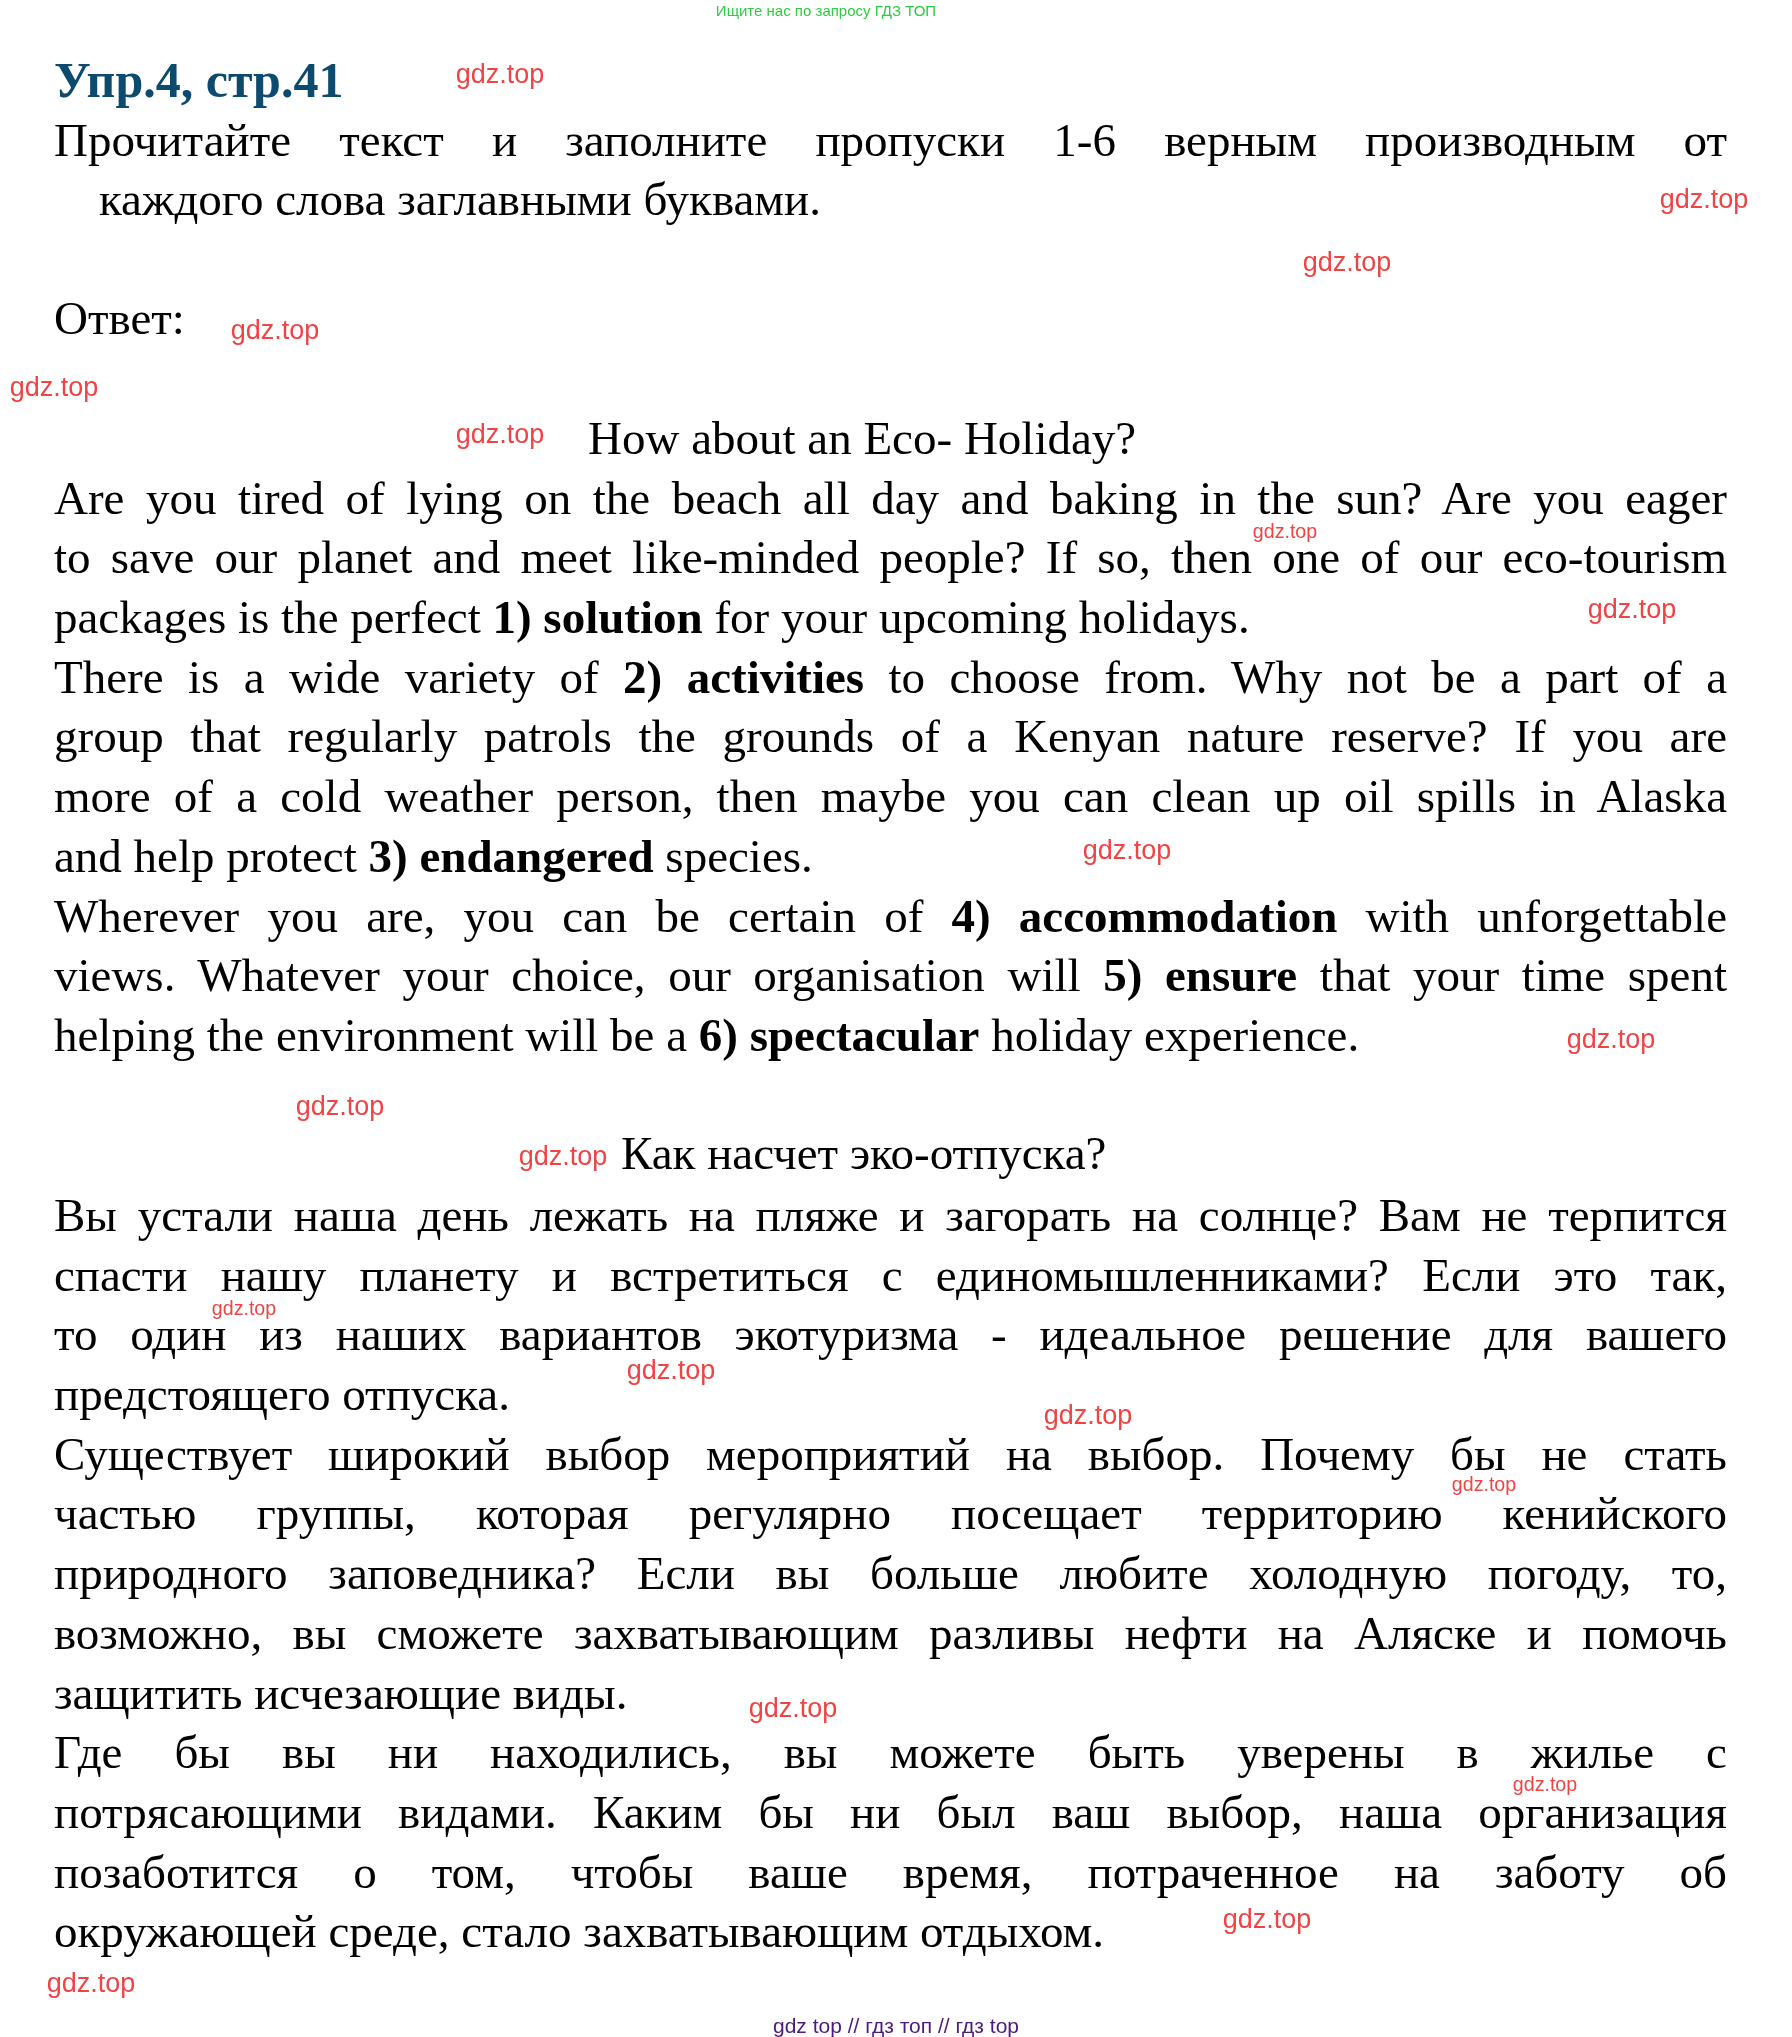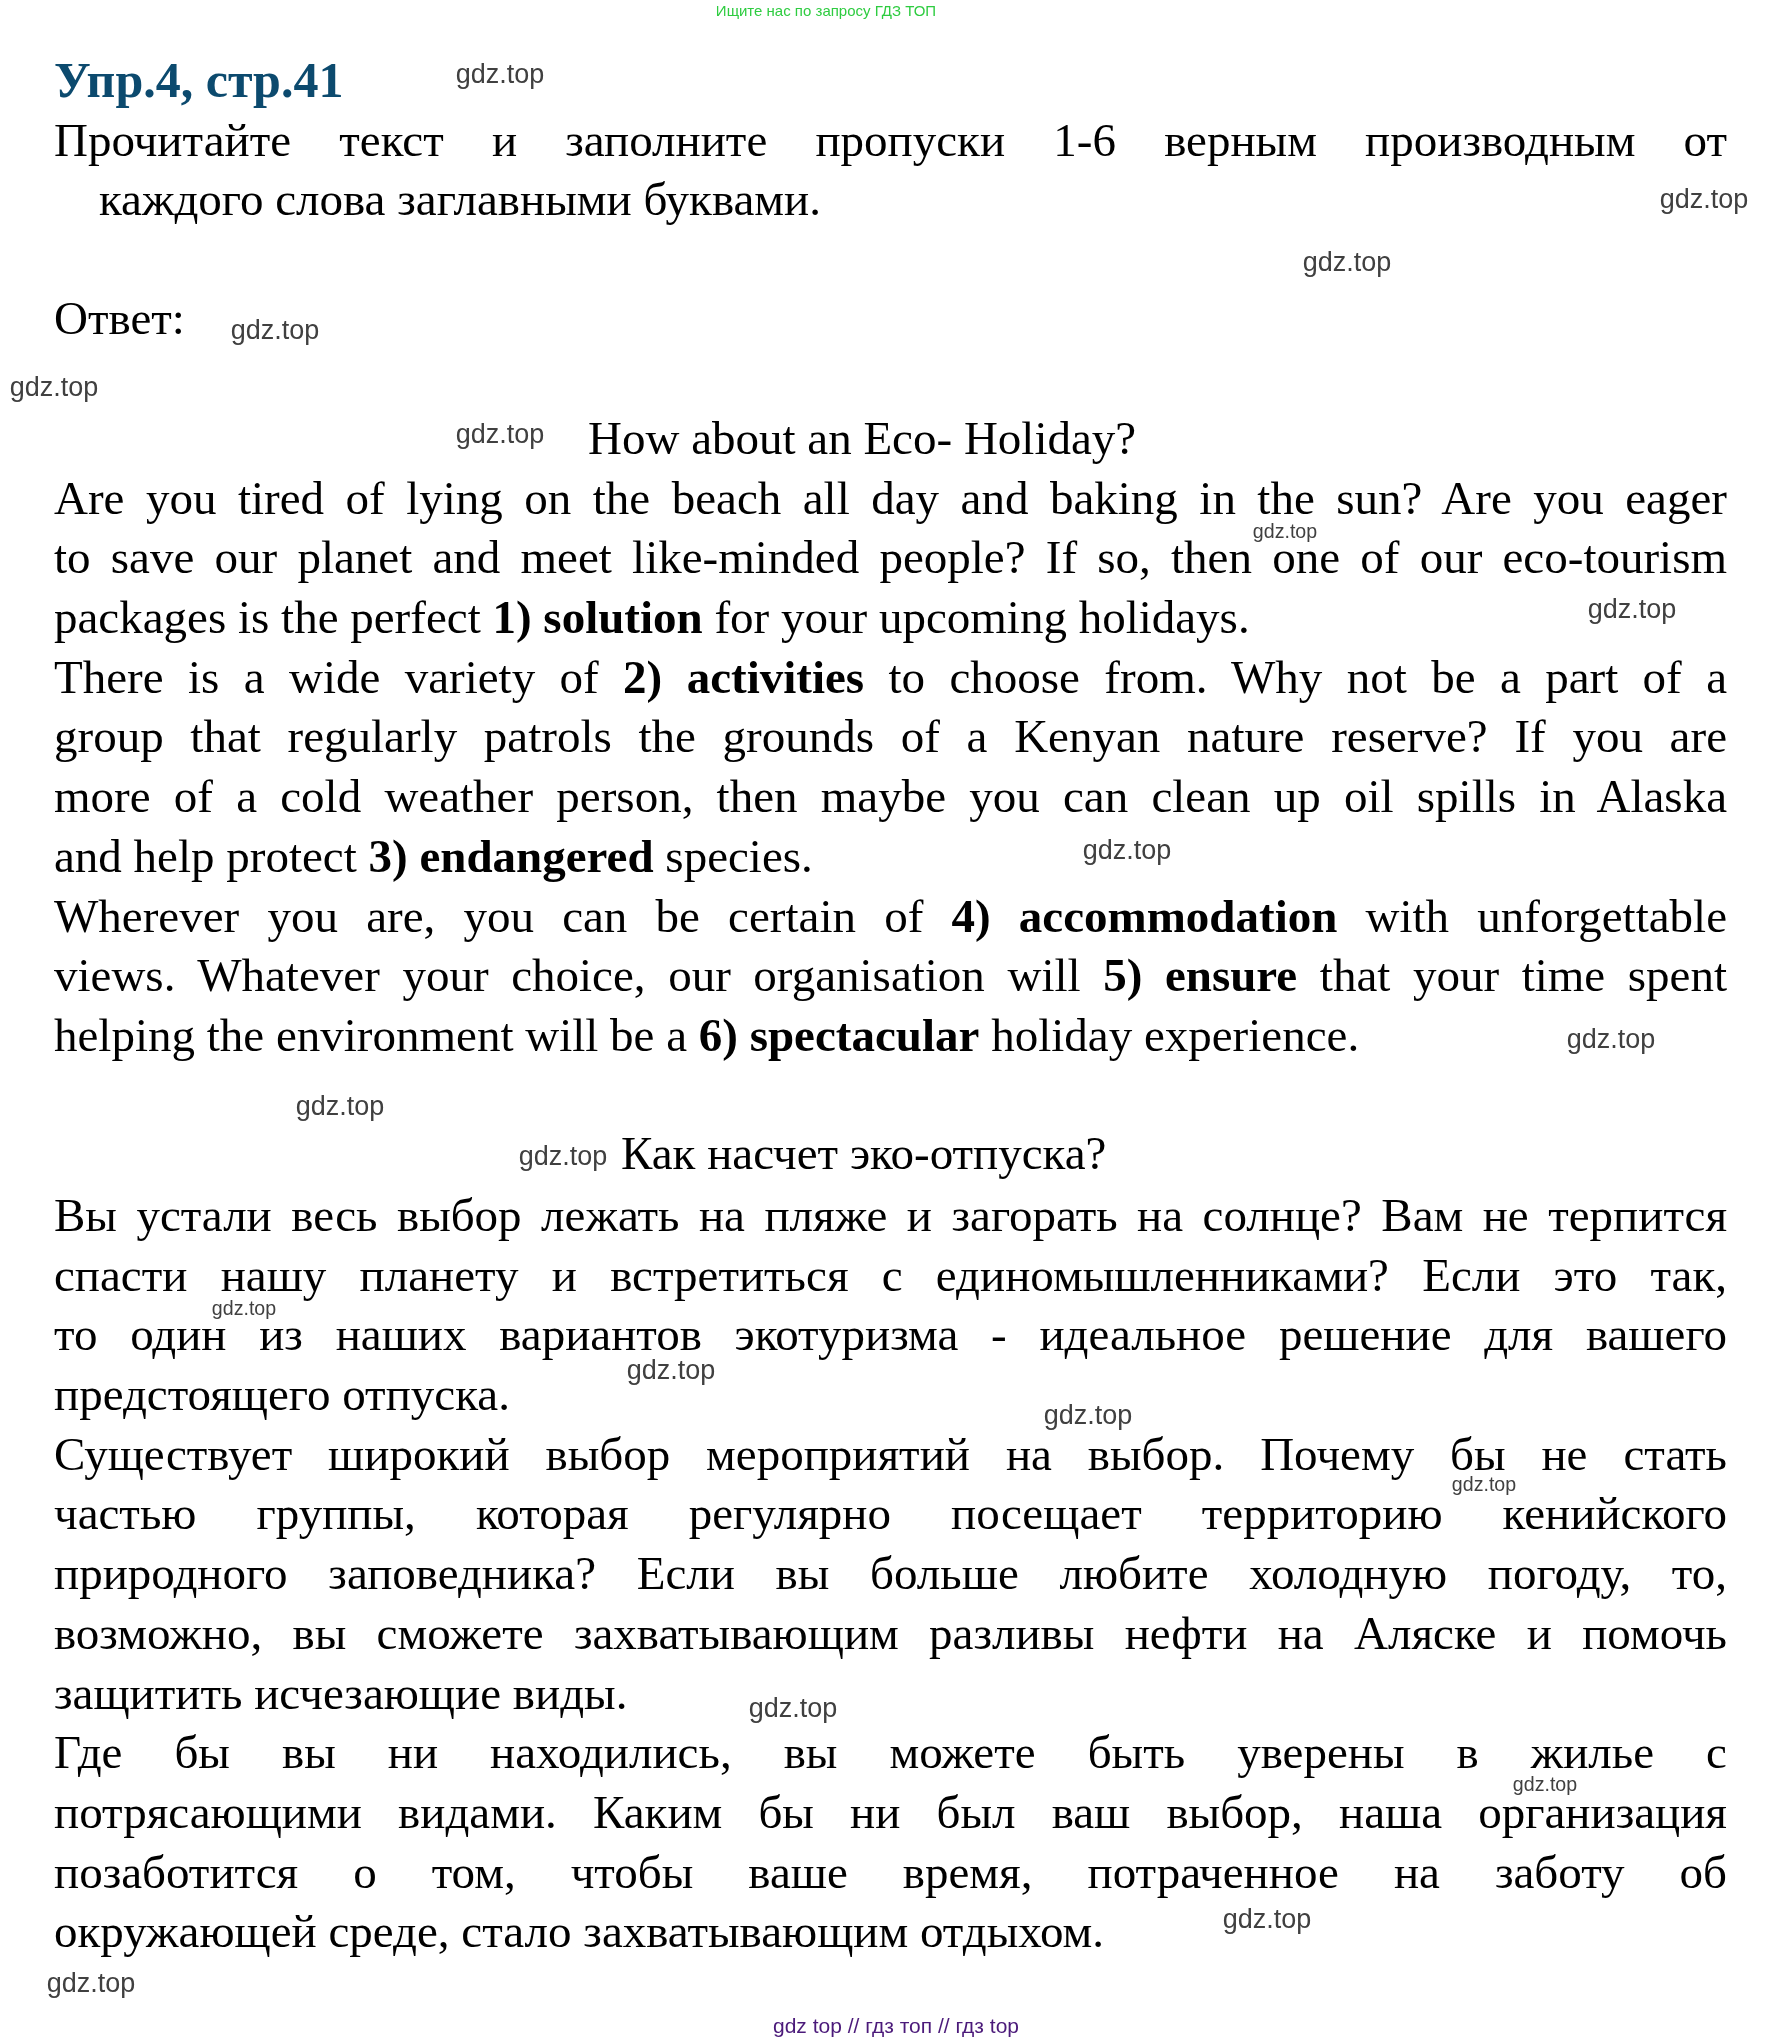--- a/index.html
+++ b/index.html
@@ -10,21 +10,21 @@
          font-family: "Liberation Sans", sans-serif; font-size: 21px; color: #4b1a7a; }
   .title { position: absolute; left: 54px; top: 52px; font-family: "Liberation Serif", serif;
            font-weight: bold; font-size: 50px; line-height: 57px; color: #0c4a6e; white-space: nowrap; text-align: right; }
   .line { position: absolute; left: 54px; width: 1673px; font-family: "Liberation Serif", serif;
           font-size: 47px; line-height: 57px; height: 57px; color: #000; white-space: nowrap;
           text-align: justify; text-align-last: justify; }
   .line.last { text-align: left; text-align-last: left; }
   .line.center { text-align: left; text-align-last: left; }
   .line b { font-weight: bold; }
   .wm { position: absolute; font-family: "Liberation Sans", sans-serif; font-size: 27px;
-        color: #404040; white-space: nowrap; line-height: 30px; transform: translate(-50%, -50%); }
+        color: #ef4444; white-space: nowrap; line-height: 30px; transform: translate(-50%, -50%); }
   .wm.small { font-size: 19.6px; line-height: 21.4px; }
 </style>
 </head>
 <body>
 
 <div class="hdr">Ищите нас по запросу ГДЗ ТОП</div>
 
 <div class="title">Упр.4, стр.41</div>
 
 <div class="line" style="top:112px;">Прочитайте текст и заполните пропуски 1-6 верным производным от</div>
@@ -63,21 +63,21 @@
     <span>views. Whatever your choice, our organisation will </span><b>5) ensure</b><span> that your time spent</span>
   </div>
   <div class="line last" style="top:1007px;">
     <span>helping the environment will be a </span><b>6) spectacular</b><span> holiday experience.</span>
   </div>
 </div>
 
 <div class="line center" style="top:1125px; left:621px; width:auto;">Как насчет эко-отпуска?</div>
 
 <div>
-  <div class="line" style="top:1187px;">Вы устали весь выбор лежать на пляже и загорать на солнце? Вам не терпится</div>
+  <div class="line" style="top:1187px;">Вы устали наша день лежать на пляже и загорать на солнце? Вам не терпится</div>
   <div class="line" style="top:1247px;">спасти нашу планету и встретиться с единомышленниками? Если это так,</div>
   <div class="line" style="top:1306px;">то один из наших вариантов экотуризма - идеальное решение для вашего</div>
   <div class="line last" style="top:1366px;">предстоящего отпуска.</div>
   <div class="line" style="top:1426px;">Существует широкий выбор мероприятий на выбор. Почему бы не стать</div>
   <div class="line" style="top:1485px;">частью группы, которая регулярно посещает территорию кенийского</div>
   <div class="line" style="top:1545px;">природного заповедника? Если вы больше любите холодную погоду, то,</div>
   <div class="line" style="top:1605px;">возможно, вы сможете захватывающим разливы нефти на Аляске и помочь</div>
   <div class="line last" style="top:1665px;">защитить исчезающие виды.</div>
   <div class="line" style="top:1724px;">Где бы вы ни находились, вы можете быть уверены в жилье с</div>
   <div class="line" style="top:1784px;">потрясающими видами. Каким бы ни был ваш выбор, наша организация</div>

